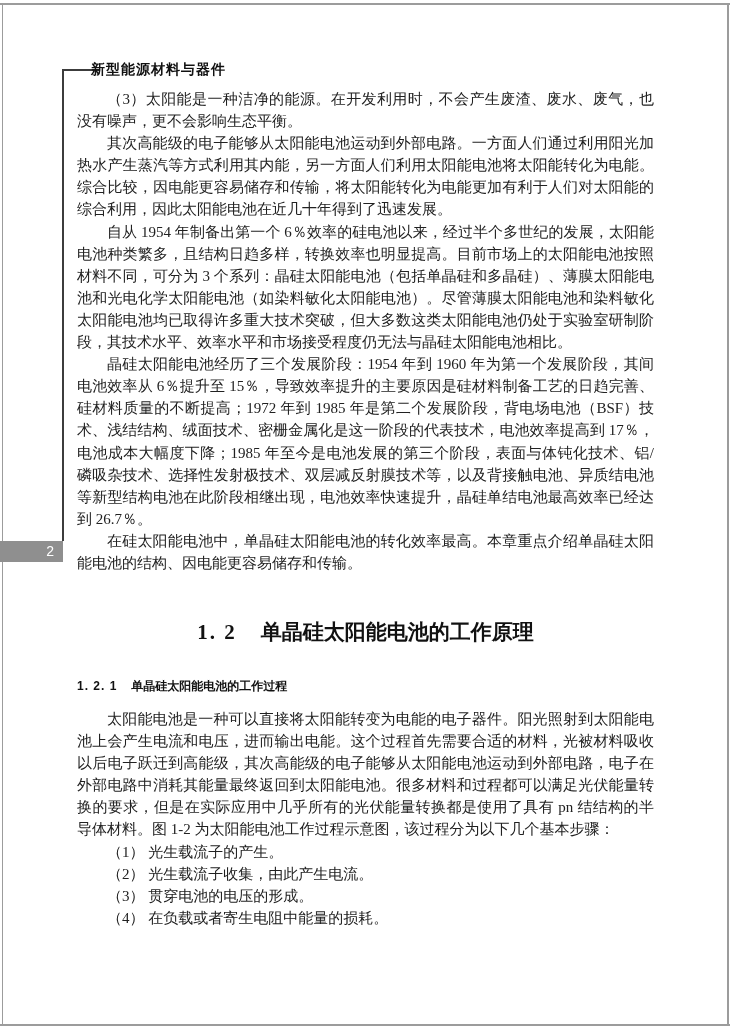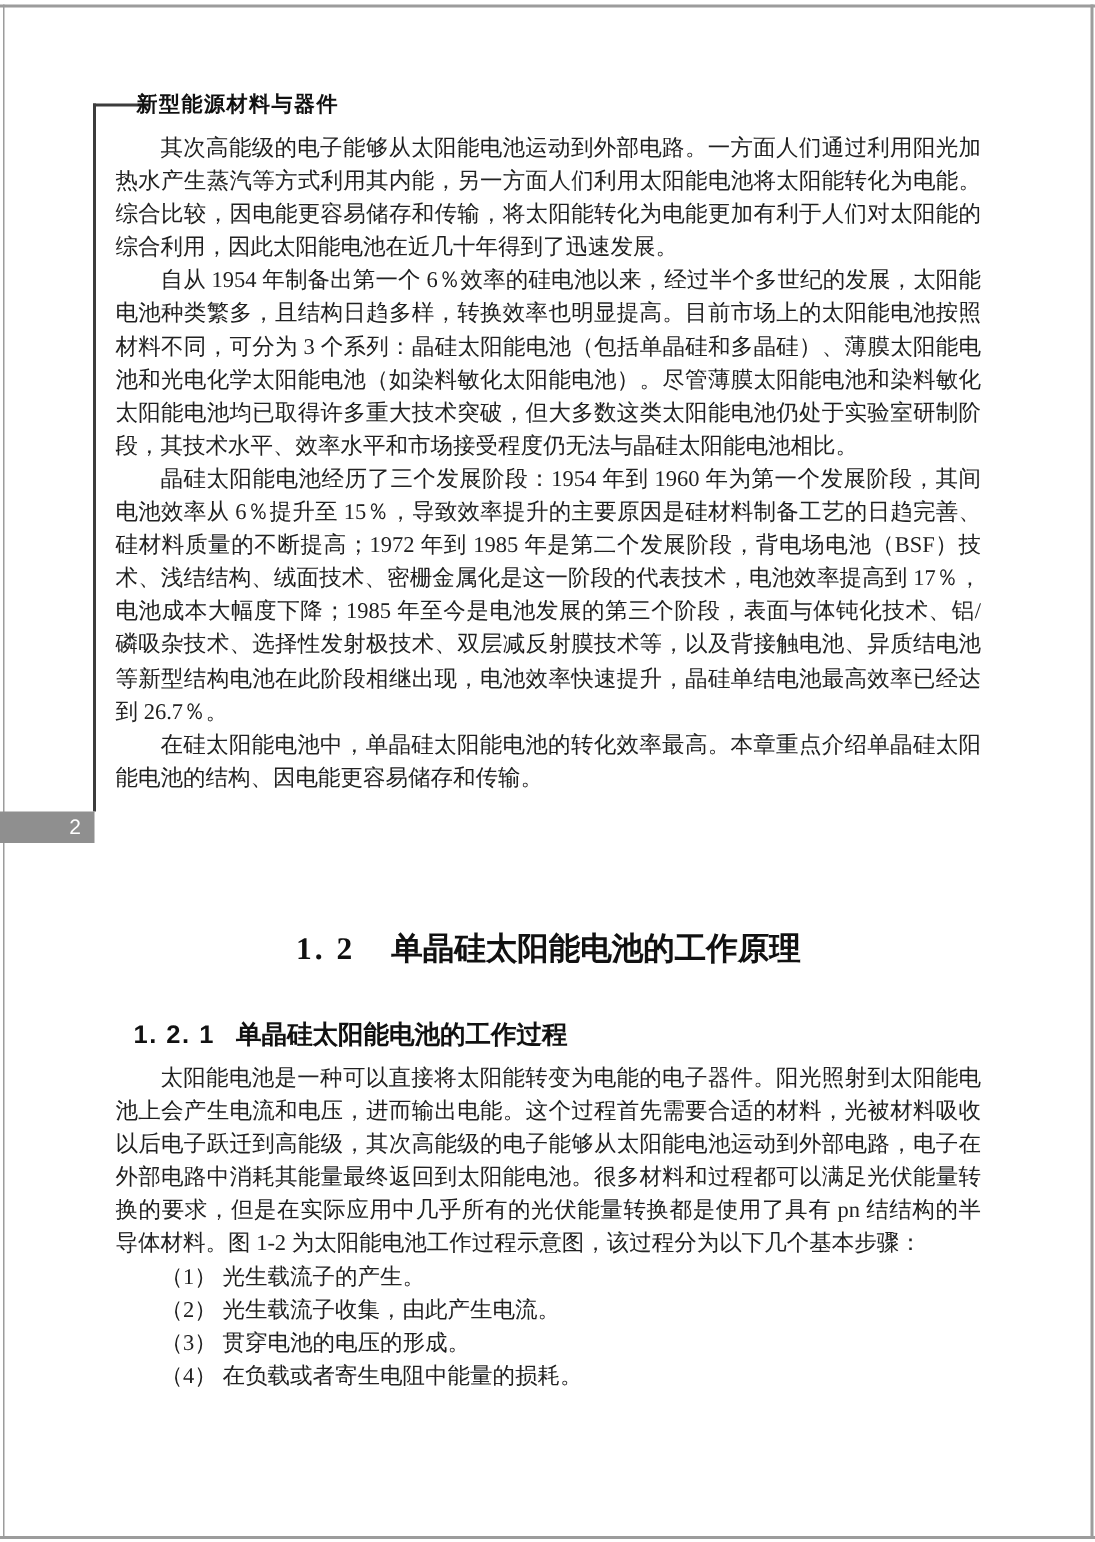--- a/index.html
+++ b/index.html
@@ -82,26 +82,26 @@
     text-align: center;
     font-weight: bold;
     font-size: 21px;
     color: #111111;
     white-space: nowrap;
   }
   .section-heading .num { letter-spacing: 2px; margin-right: 24px; }
 
   .subsection-heading {
     position: absolute;
-    left: 89px;
+    left: 77px;
     width: 577px;
     top: 678px;
     font-family: "Liberation Sans", "DejaVu Sans", sans-serif;
     font-weight: bold;
-    font-size: 17px;
+    font-size: 12px;
     color: #111111;
     white-space: nowrap;
   }
   .subsection-heading .num { letter-spacing: 1px; margin-right: 14px; }
 </style>
 </head>
 <body>
 
 <div class="frame-line frame-top"></div>
 <div class="frame-line frame-left"></div>
@@ -110,20 +110,21 @@
 
 <div class="bracket-v"></div>
 <div class="bracket-h"></div>
 <div class="running-head">新型能源材料与器件</div>
 
 <div class="page-bar">
   <span class="num">2</span>
 </div>
 
 <div class="text-block block-1">
+  <p class="indent">（3）太阳能是一种洁净的能源。在开发利用时，不会产生废渣、废水、废气，也没有噪声，更不会影响生态平衡。</p>
   <p class="indent">其次高能级的电子能够从太阳能电池运动到外部电路。一方面人们通过利用阳光加热水产生蒸汽等方式利用其内能，另一方面人们利用太阳能电池将太阳能转化为电能。综合比较，因电能更容易储存和传输，将太阳能转化为电能更加有利于人们对太阳能的综合利用，因此太阳能电池在近几十年得到了迅速发展。</p>
   <p class="indent">自从 1954 年制备出第一个 6％效率的硅电池以来，经过半个多世纪的发展，太阳能电池种类繁多，且结构日趋多样，转换效率也明显提高。目前市场上的太阳能电池按照材料不同，可分为 3 个系列：晶硅太阳能电池（包括单晶硅和多晶硅）、薄膜太阳能电池和光电化学太阳能电池（如染料敏化太阳能电池）。尽管薄膜太阳能电池和染料敏化太阳能电池均已取得许多重大技术突破，但大多数这类太阳能电池仍处于实验室研制阶段，其技术水平、效率水平和市场接受程度仍无法与晶硅太阳能电池相比。</p>
   <p class="indent">晶硅太阳能电池经历了三个发展阶段：1954 年到 1960 年为第一个发展阶段，其间电池效率从 6％提升至 15％，导致效率提升的主要原因是硅材料制备工艺的日趋完善、硅材料质量的不断提高；1972 年到 1985 年是第二个发展阶段，背电场电池（BSF）技术、浅结结构、绒面技术、密栅金属化是这一阶段的代表技术，电池效率提高到 17％，电池成本大幅度下降；1985 年至今是电池发展的第三个阶段，表面与体钝化技术、铝/磷吸杂技术、选择性发射极技术、双层减反射膜技术等，以及背接触电池、异质结电池等新型结构电池在此阶段相继出现，电池效率快速提升，晶硅单结电池最高效率已经达到 26.7％。</p>
   <p class="indent">在硅太阳能电池中，单晶硅太阳能电池的转化效率最高。本章重点介绍单晶硅太阳能电池的结构、因电能更容易储存和传输。</p>
 </div>
 
 <div class="section-heading">
   <span class="num">1. 2</span><span>单晶硅太阳能电池的工作原理</span>
 </div>
 

